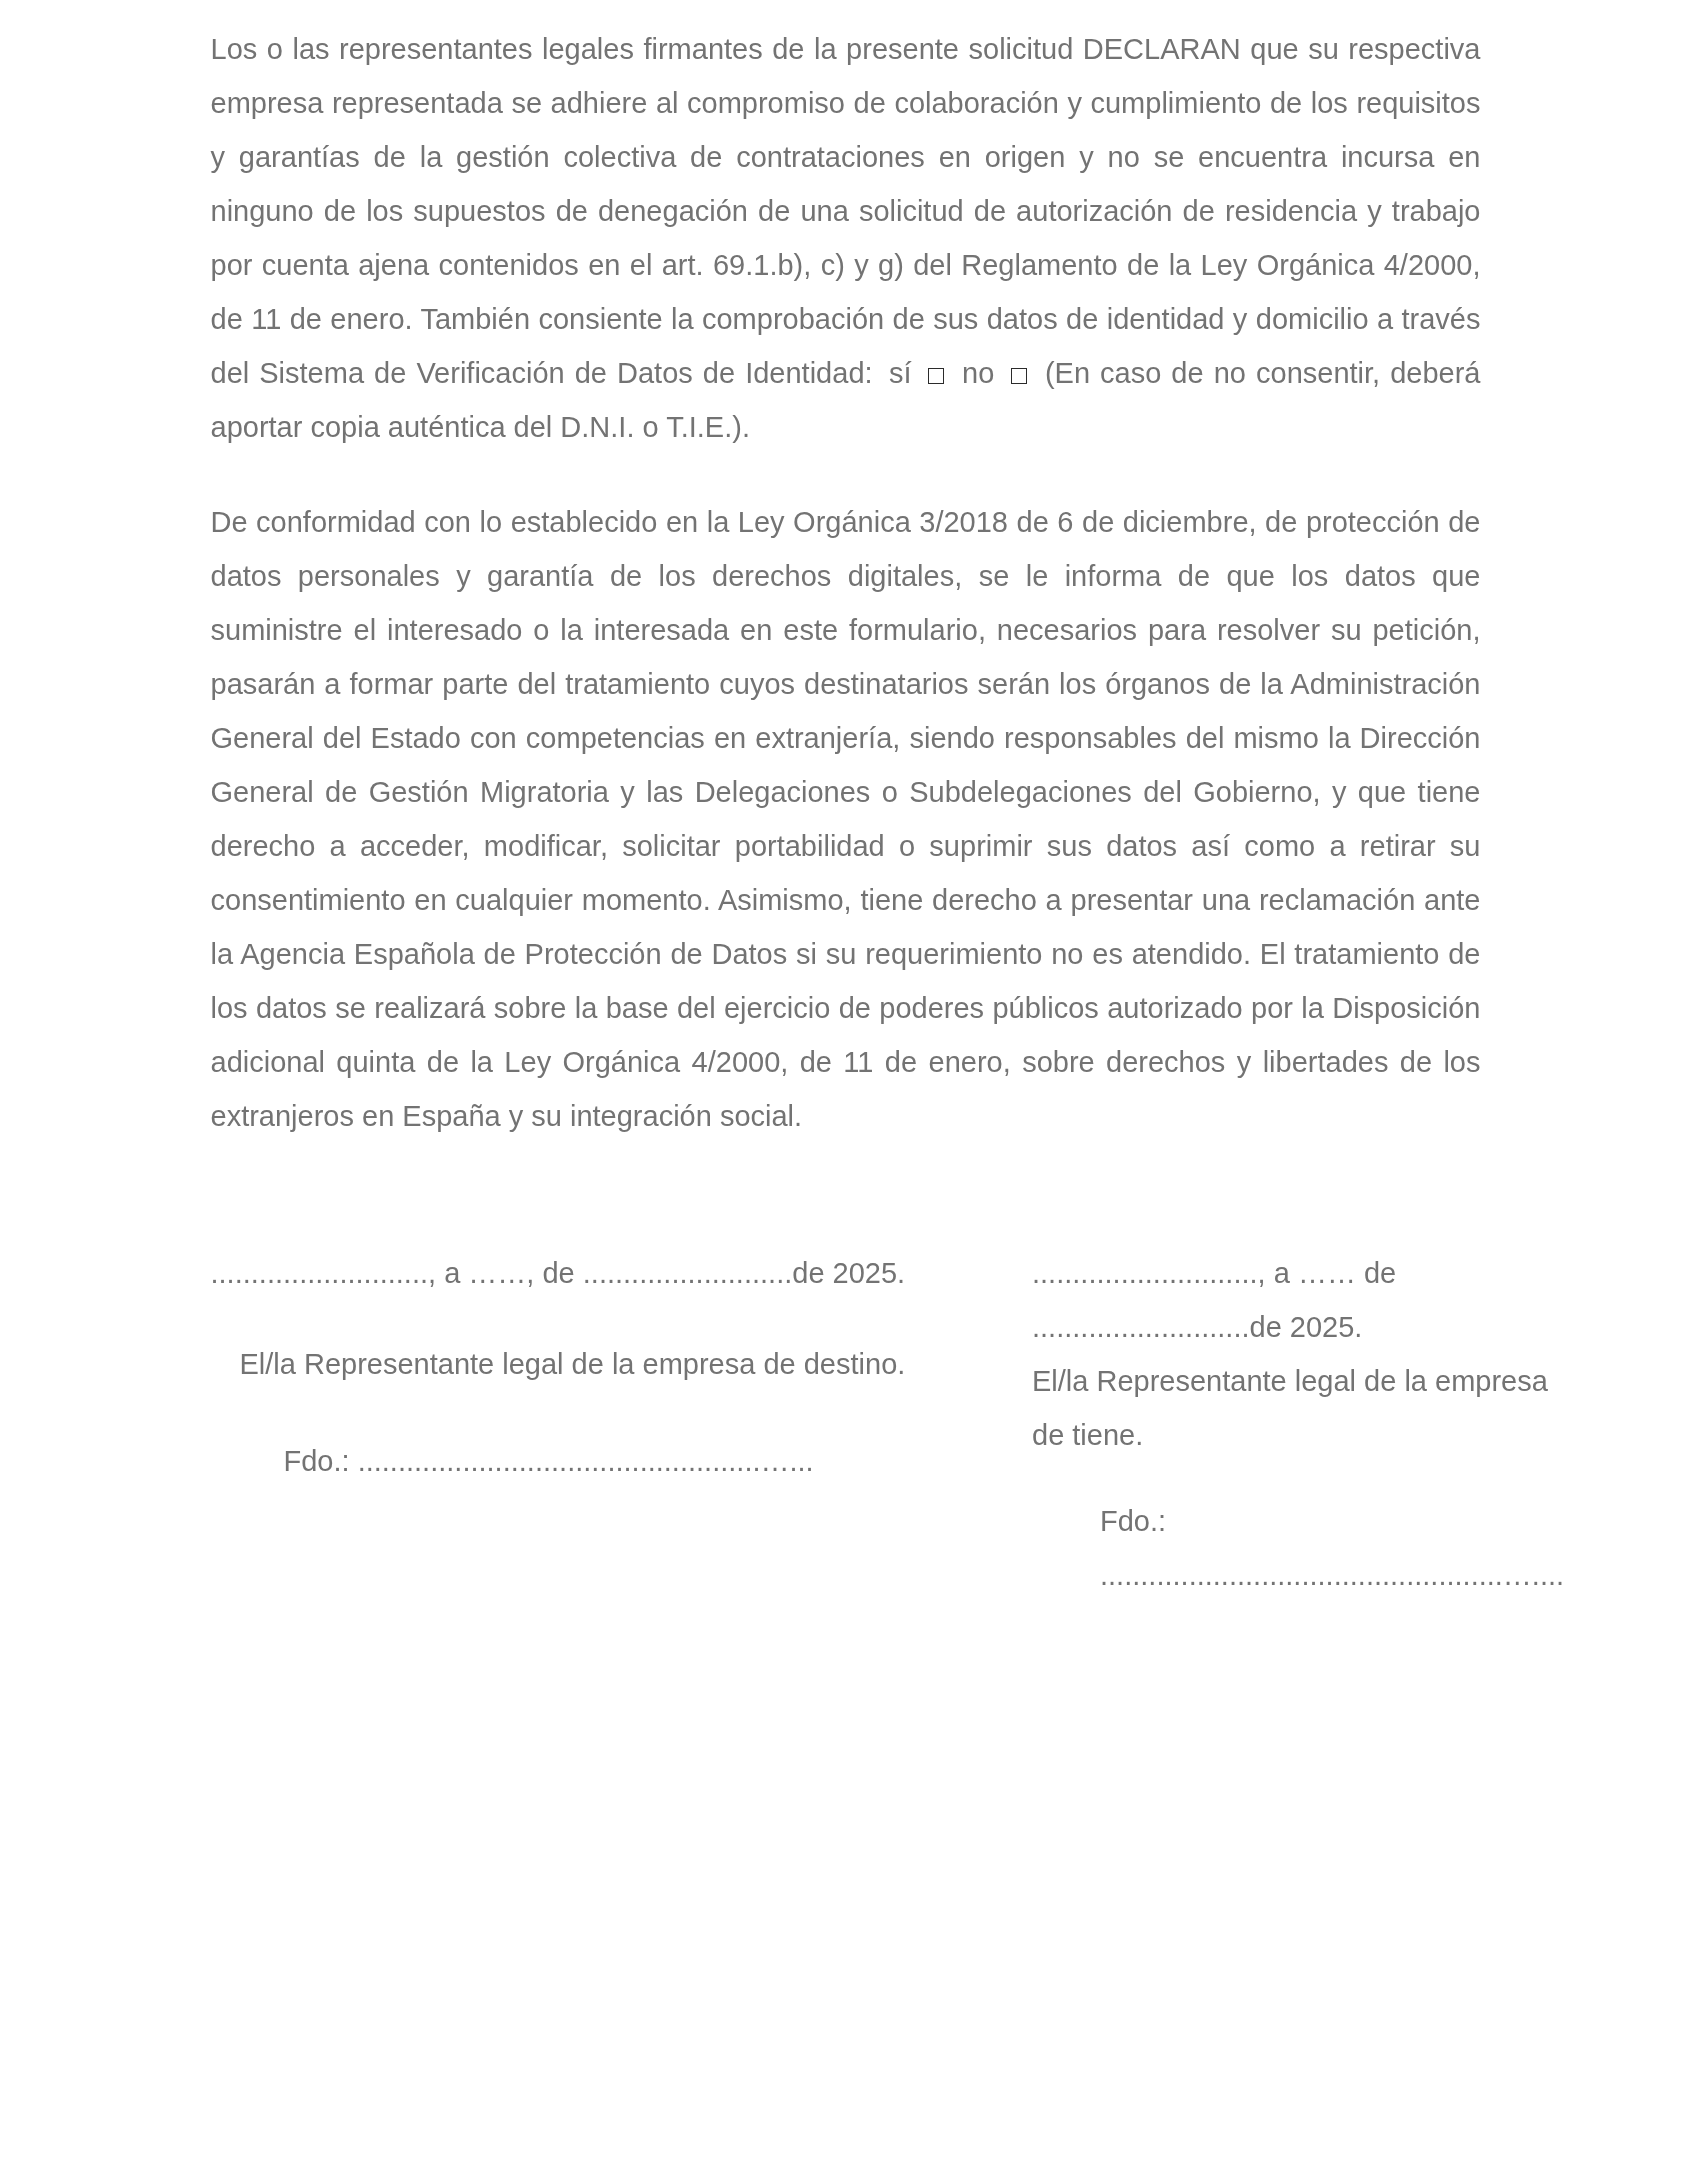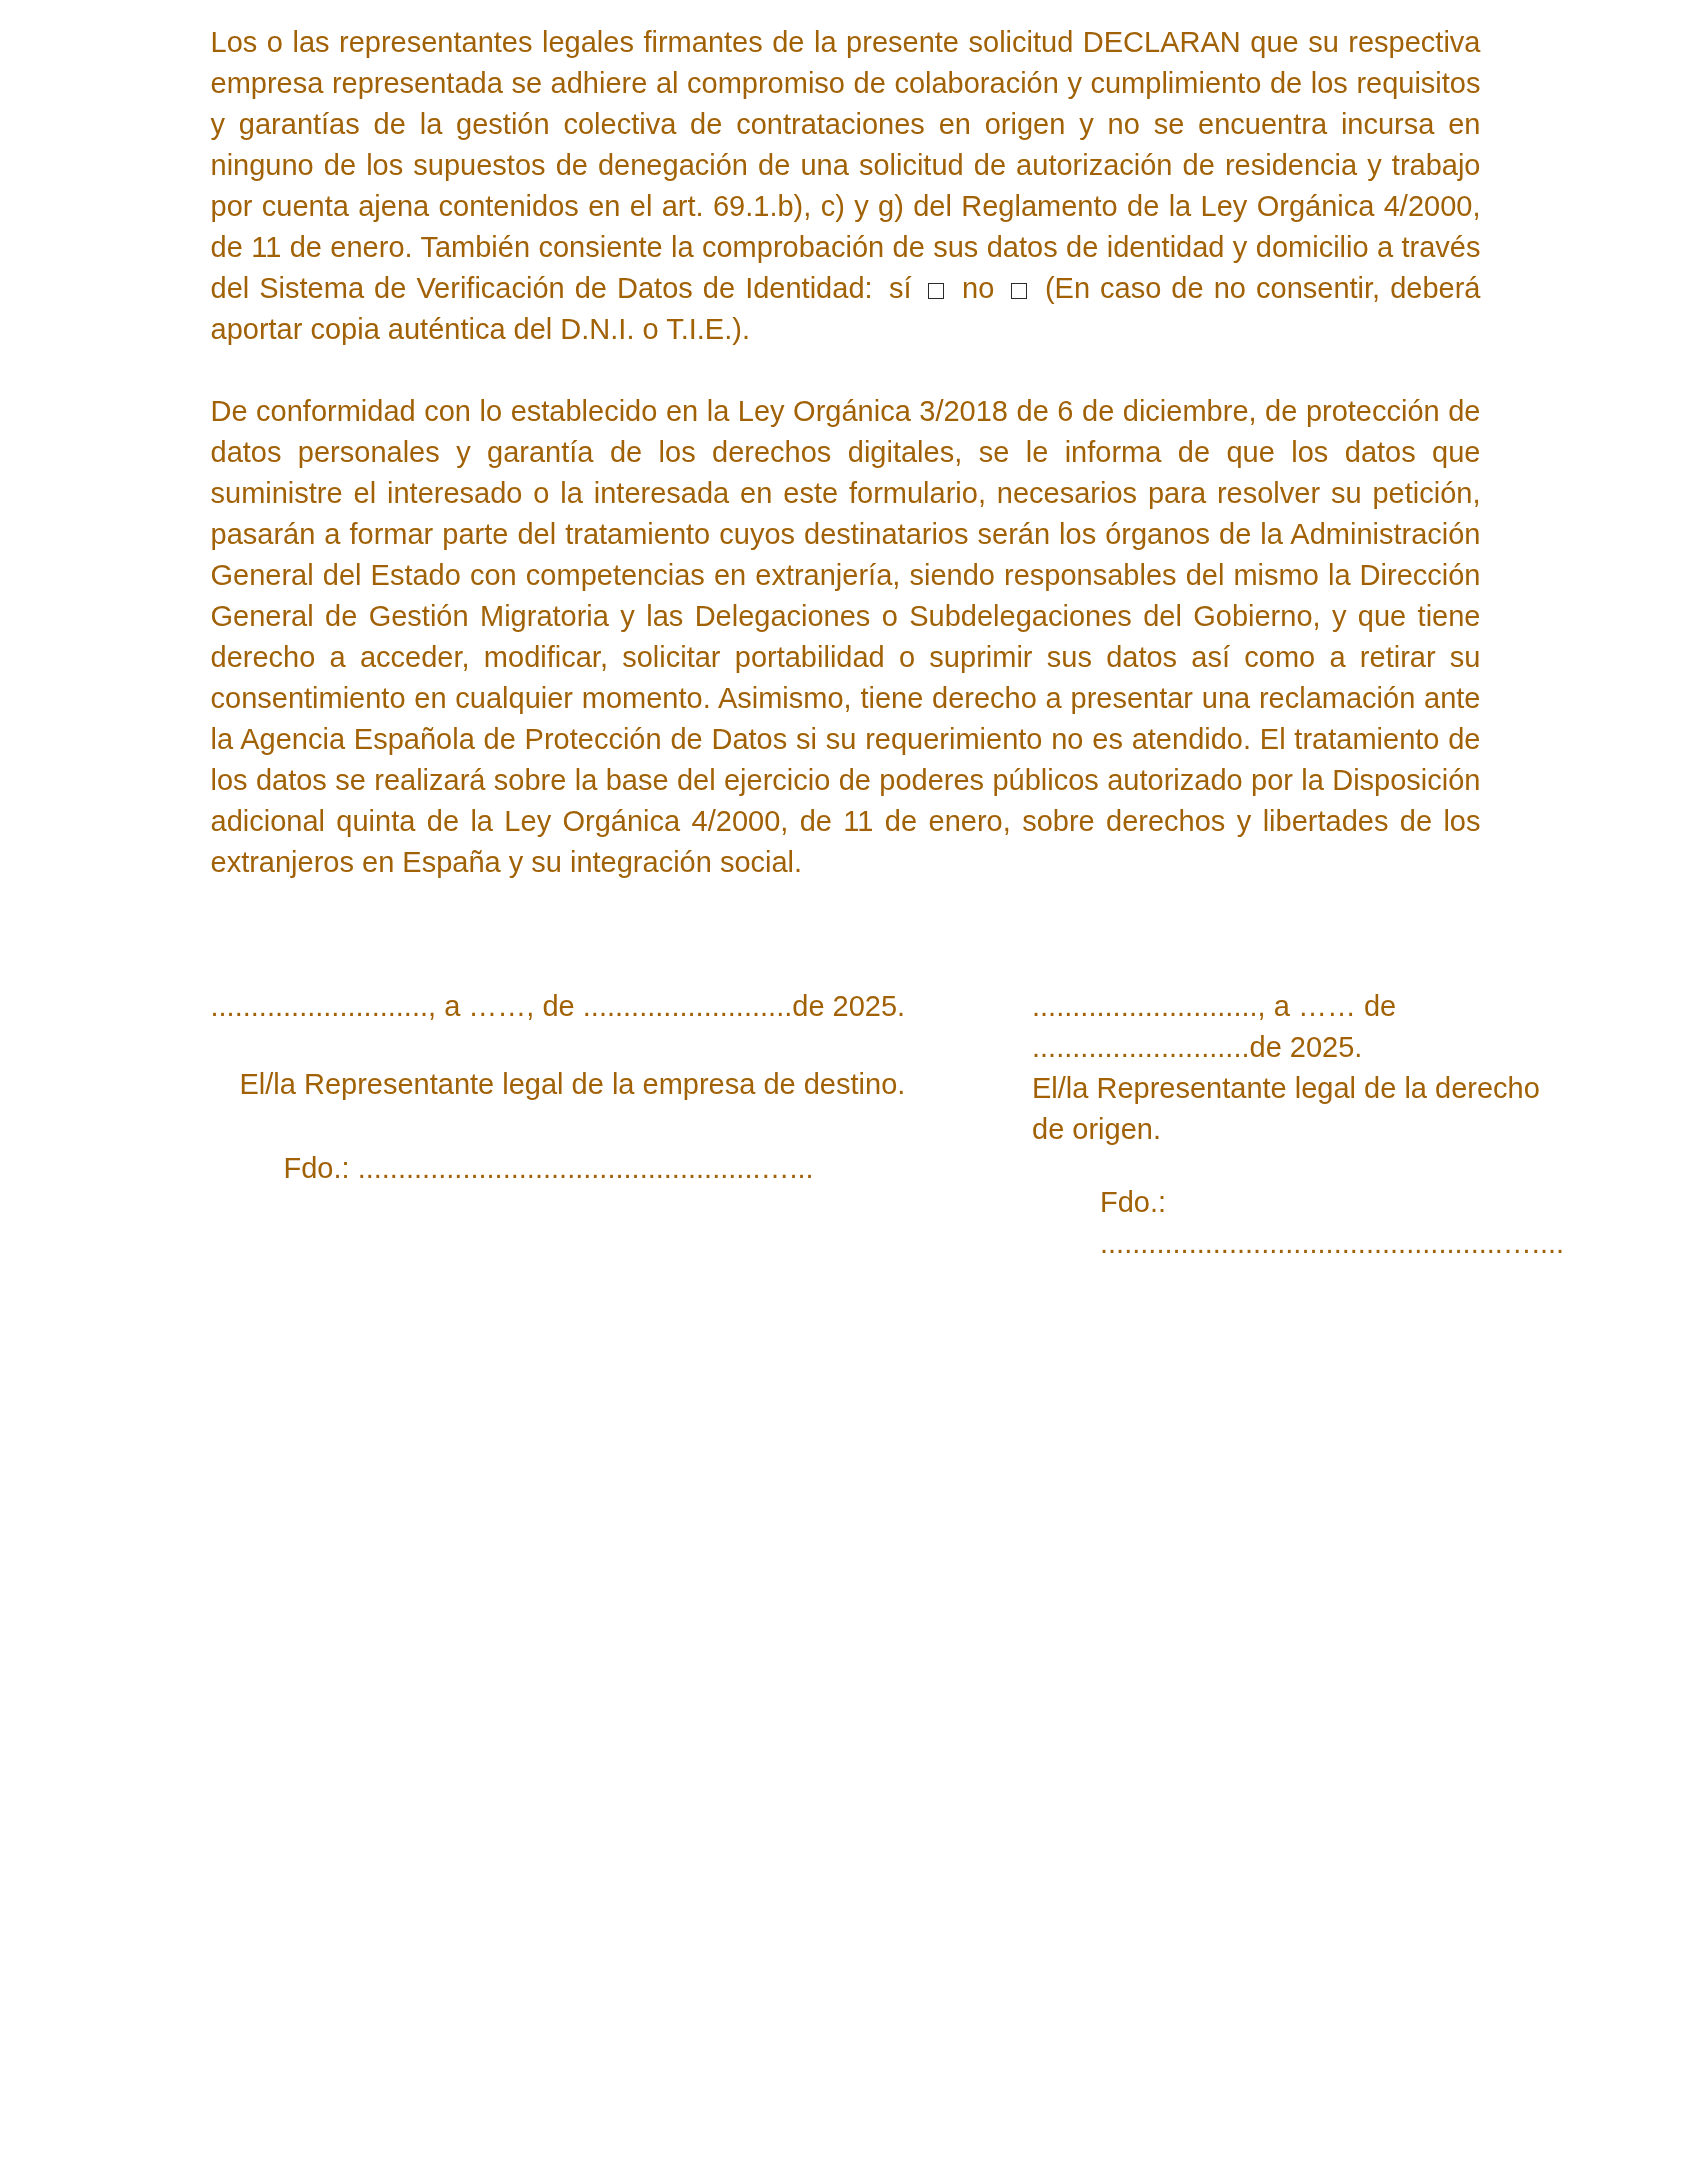--- a/index.html
+++ b/index.html
@@ -8,23 +8,23 @@
       padding: 0;
       background: #ffffff;
     }
     .page {
       width: 1432px;
       height: 2183px;
       margin: 0 auto;
       background: #ffffff;
       position: relative;
       font-family: "Liberation Sans", "DejaVu Sans", sans-serif;
-      color: #a16207;
+      color: #737373;
       font-size: 29px;
-      line-height: 41px;
+      line-height: 54px;
       padding: 22px 81px 0 81px;
       overflow: hidden;
     }
     .para {
       text-align: justify;
       margin: 0;
     }
     .para-protection {
       margin-top: 41px;
     }
@@ -98,21 +98,21 @@
   <div class="sig-row">
 
     <div class="sig-col-destino">
       <div class="sig-date">..........................., a ……, de ..........................de 2025.</div>
       <div class="sig-role">El/la Representante legal de la empresa de destino.</div>
       <div class="sig-fdo">Fdo.: ..................................................…...</div>
     </div>
 
     <div class="sig-col-origen">
       <div class="sig-date">............................, a …… de ...........................de 2025.</div>
-      <div class="sig-role">El/la Representante legal de la derecho de origen.</div>
+      <div class="sig-role">El/la Representante legal de la empresa de tiene.</div>
       <div class="sig-fdo">Fdo.: ..................................................…....</div>
     </div>
 
   </div>
 
 
 
 </div>
 
 

